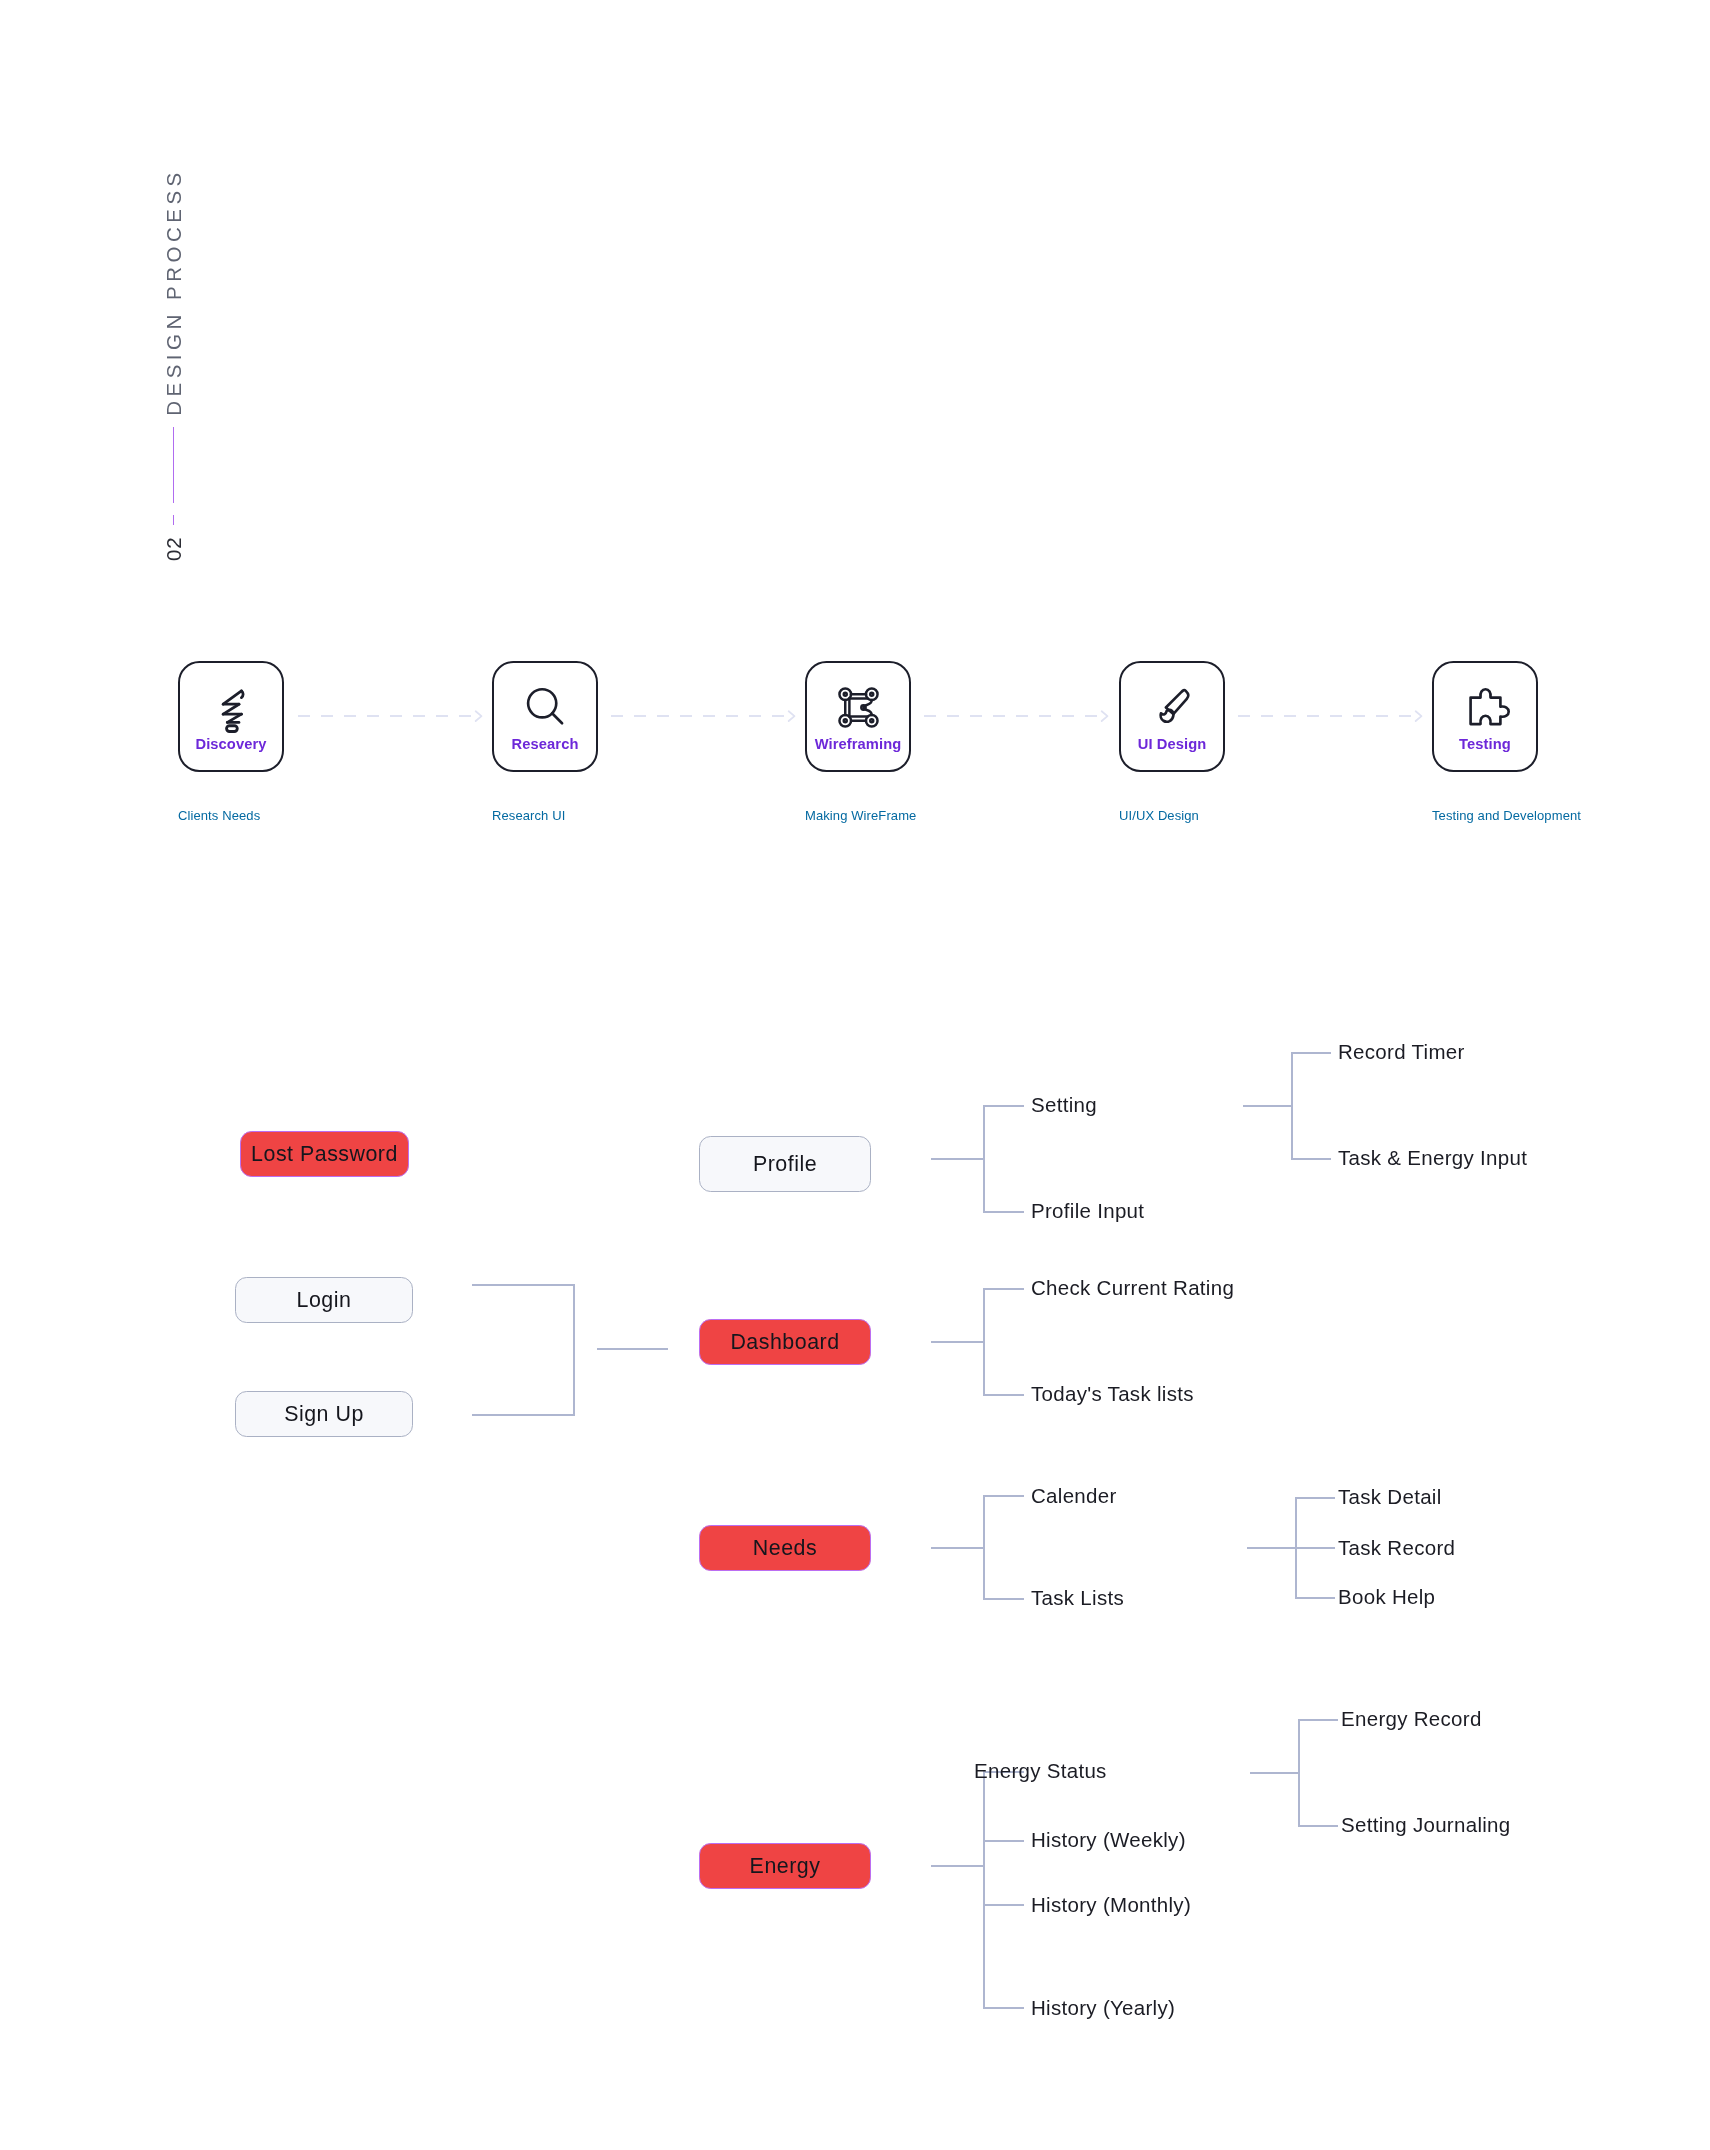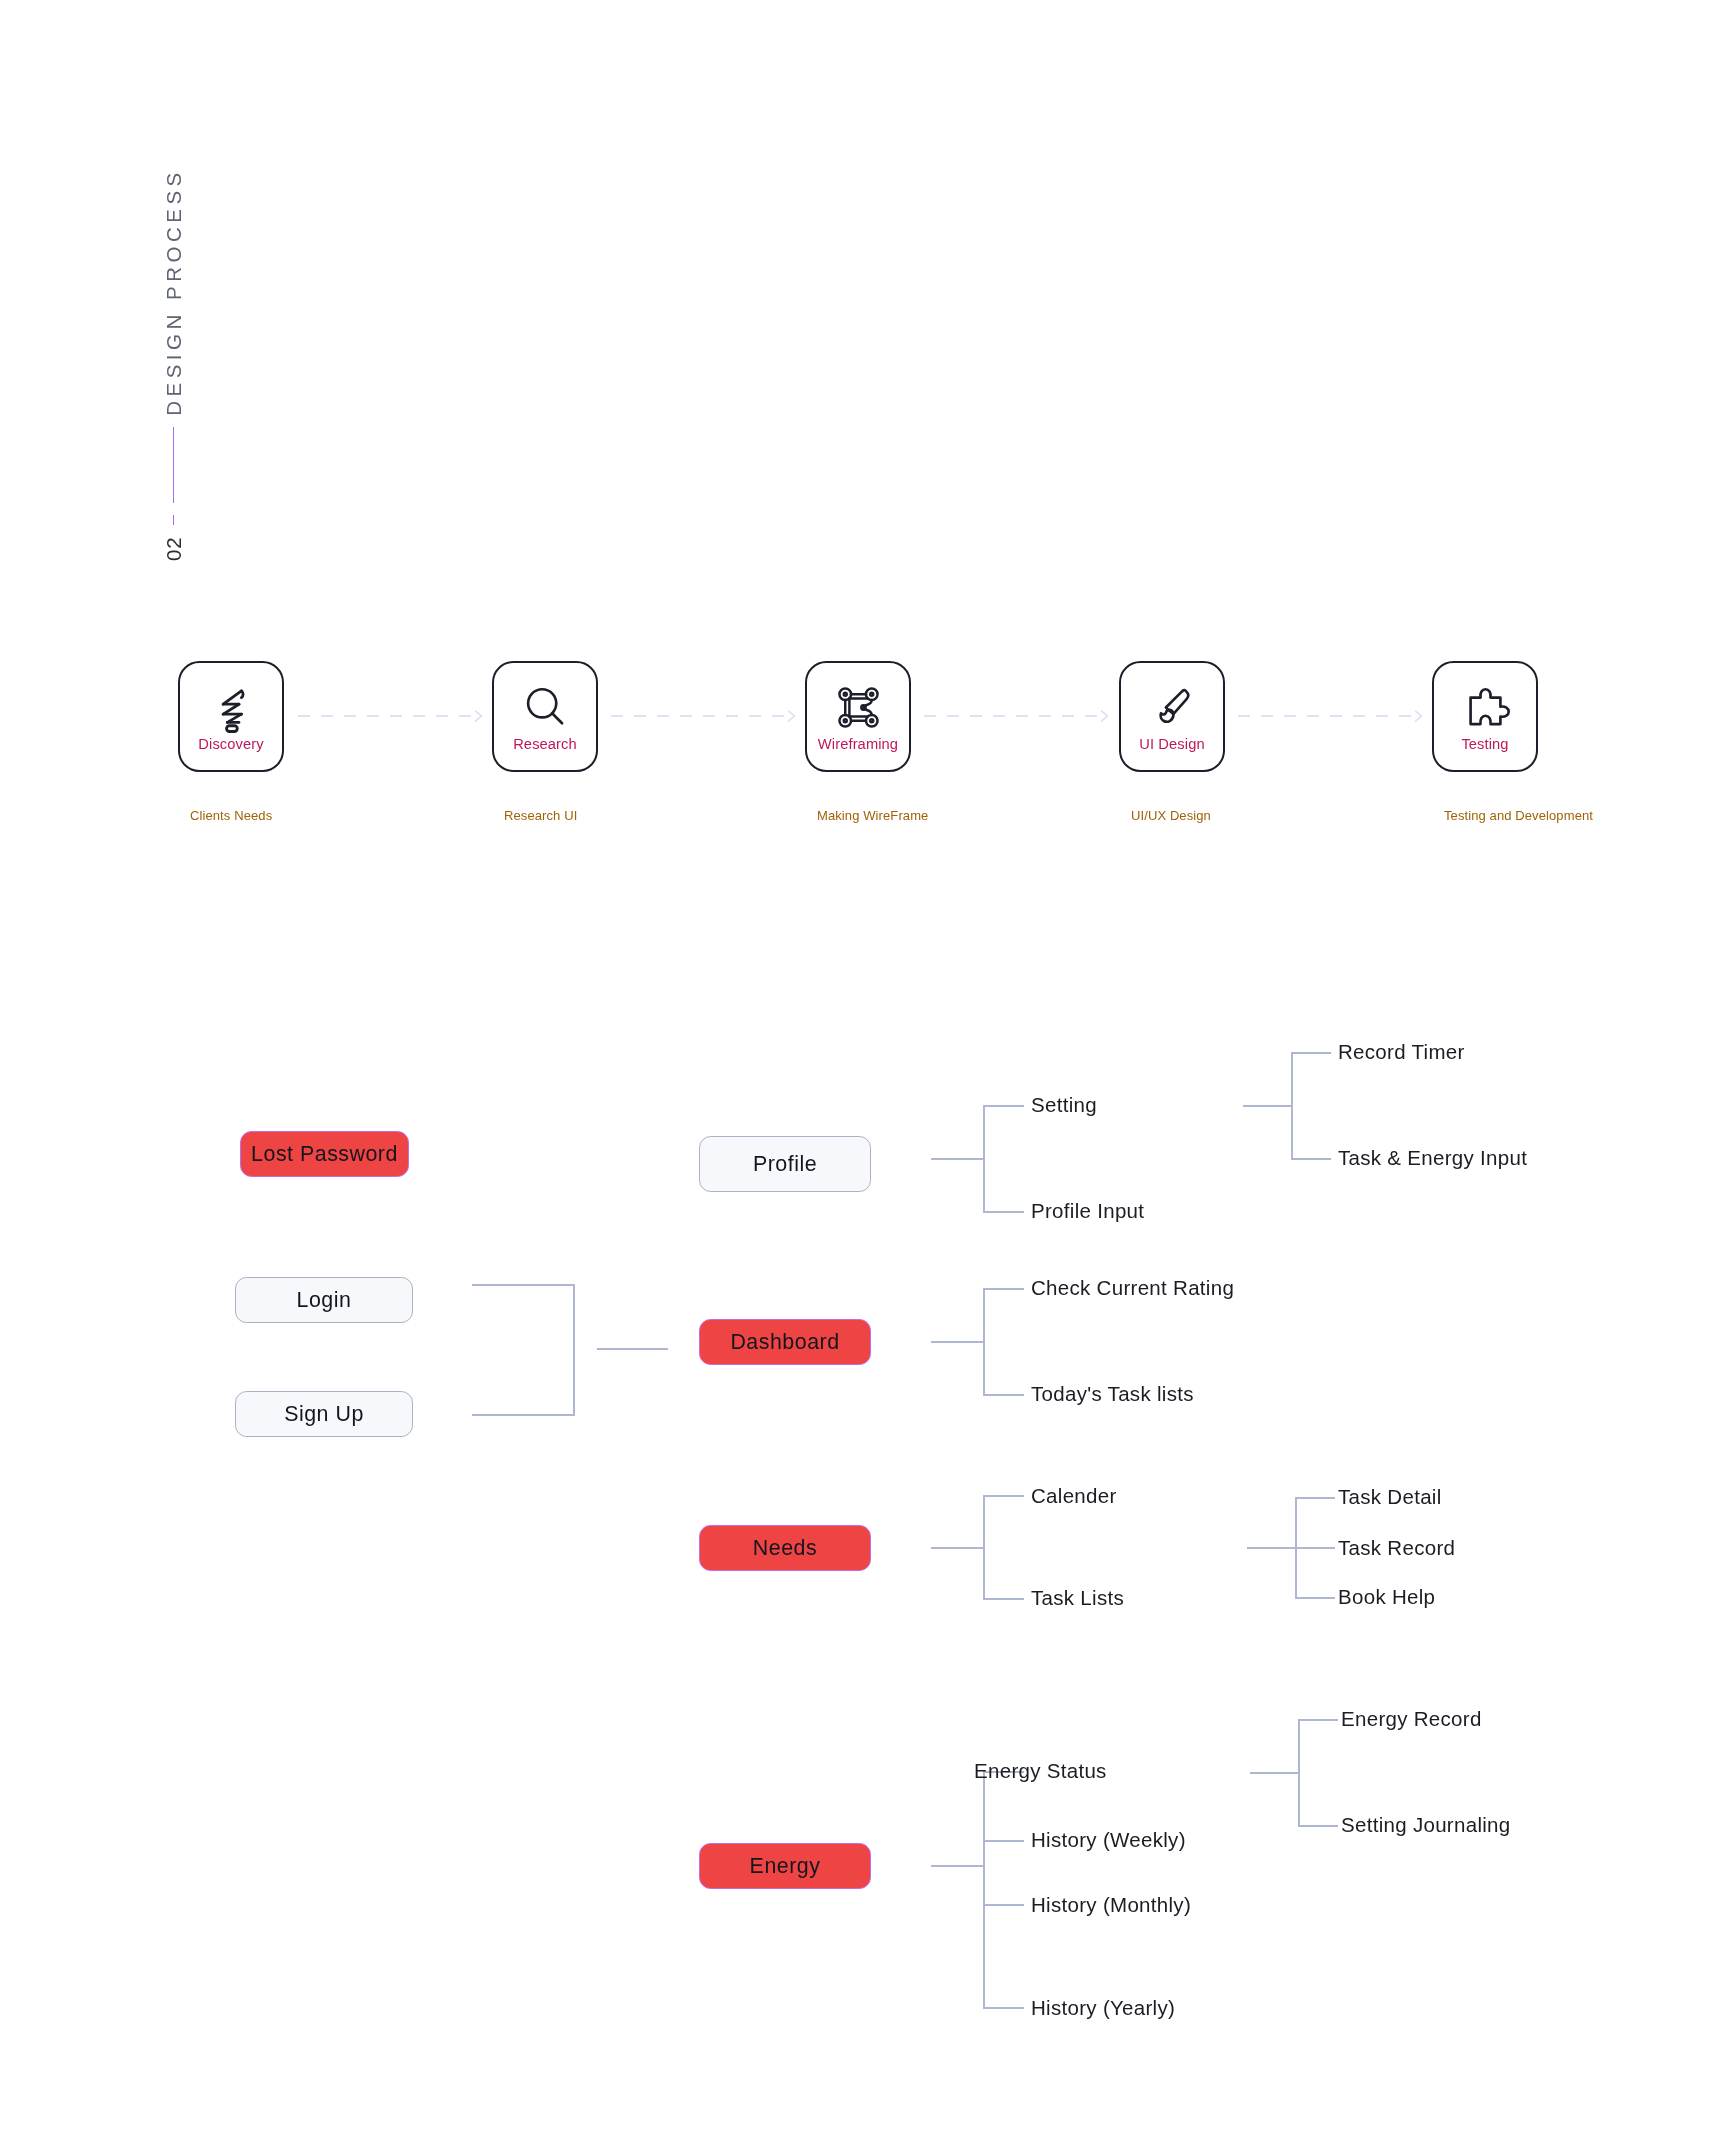--- a/index.html
+++ b/index.html
@@ -40,24 +40,24 @@
   .proc-item{ position:absolute; top:0; width:107px; }
   .proc-card{
     width:106px; height:111px;
     border:2.2px solid #1c1e2a; border-radius:21.4px;
     background:#ffffff;
     display:flex; flex-direction:column; align-items:center; justify-content:center;
     box-sizing:border-box;
   }
   .proc-icon{ width:53px; height:53px; display:block; margin-bottom:1.8px; }
   .proc-icon svg{ width:100%; height:100%; display:block; }
-  .proc-label{ font-size:14.7px; color:#be185d; letter-spacing:0.1px; }
+  .proc-label{ font-size:14.7px; color:#6d28d9; letter-spacing:0.1px;font-weight:bold; }
   .proc-caption{
-    position:absolute; top:147px; left:12px; width:232px;
-    font-size:13px; color:#a16207; letter-spacing:0.1px; white-space:nowrap;
+    position:absolute; top:147px; left:0; width:232px;
+    font-size:13px; color:#0369a1; letter-spacing:0.1px; white-space:nowrap;
   }
   .proc-connector{
     position:absolute; top:54px; height:2.2px;
   }
   .proc-connector .dash{
     position:absolute; left:0; top:0; right:11.6px; height:2.2px;
     background-image:linear-gradient(to right,#dfe2f2 0 12.5px, rgba(0,0,0,0) 12.5px 23px);
     background-size:23px 2.2px; background-repeat:repeat-x;
   }
   .proc-connector .chev{

